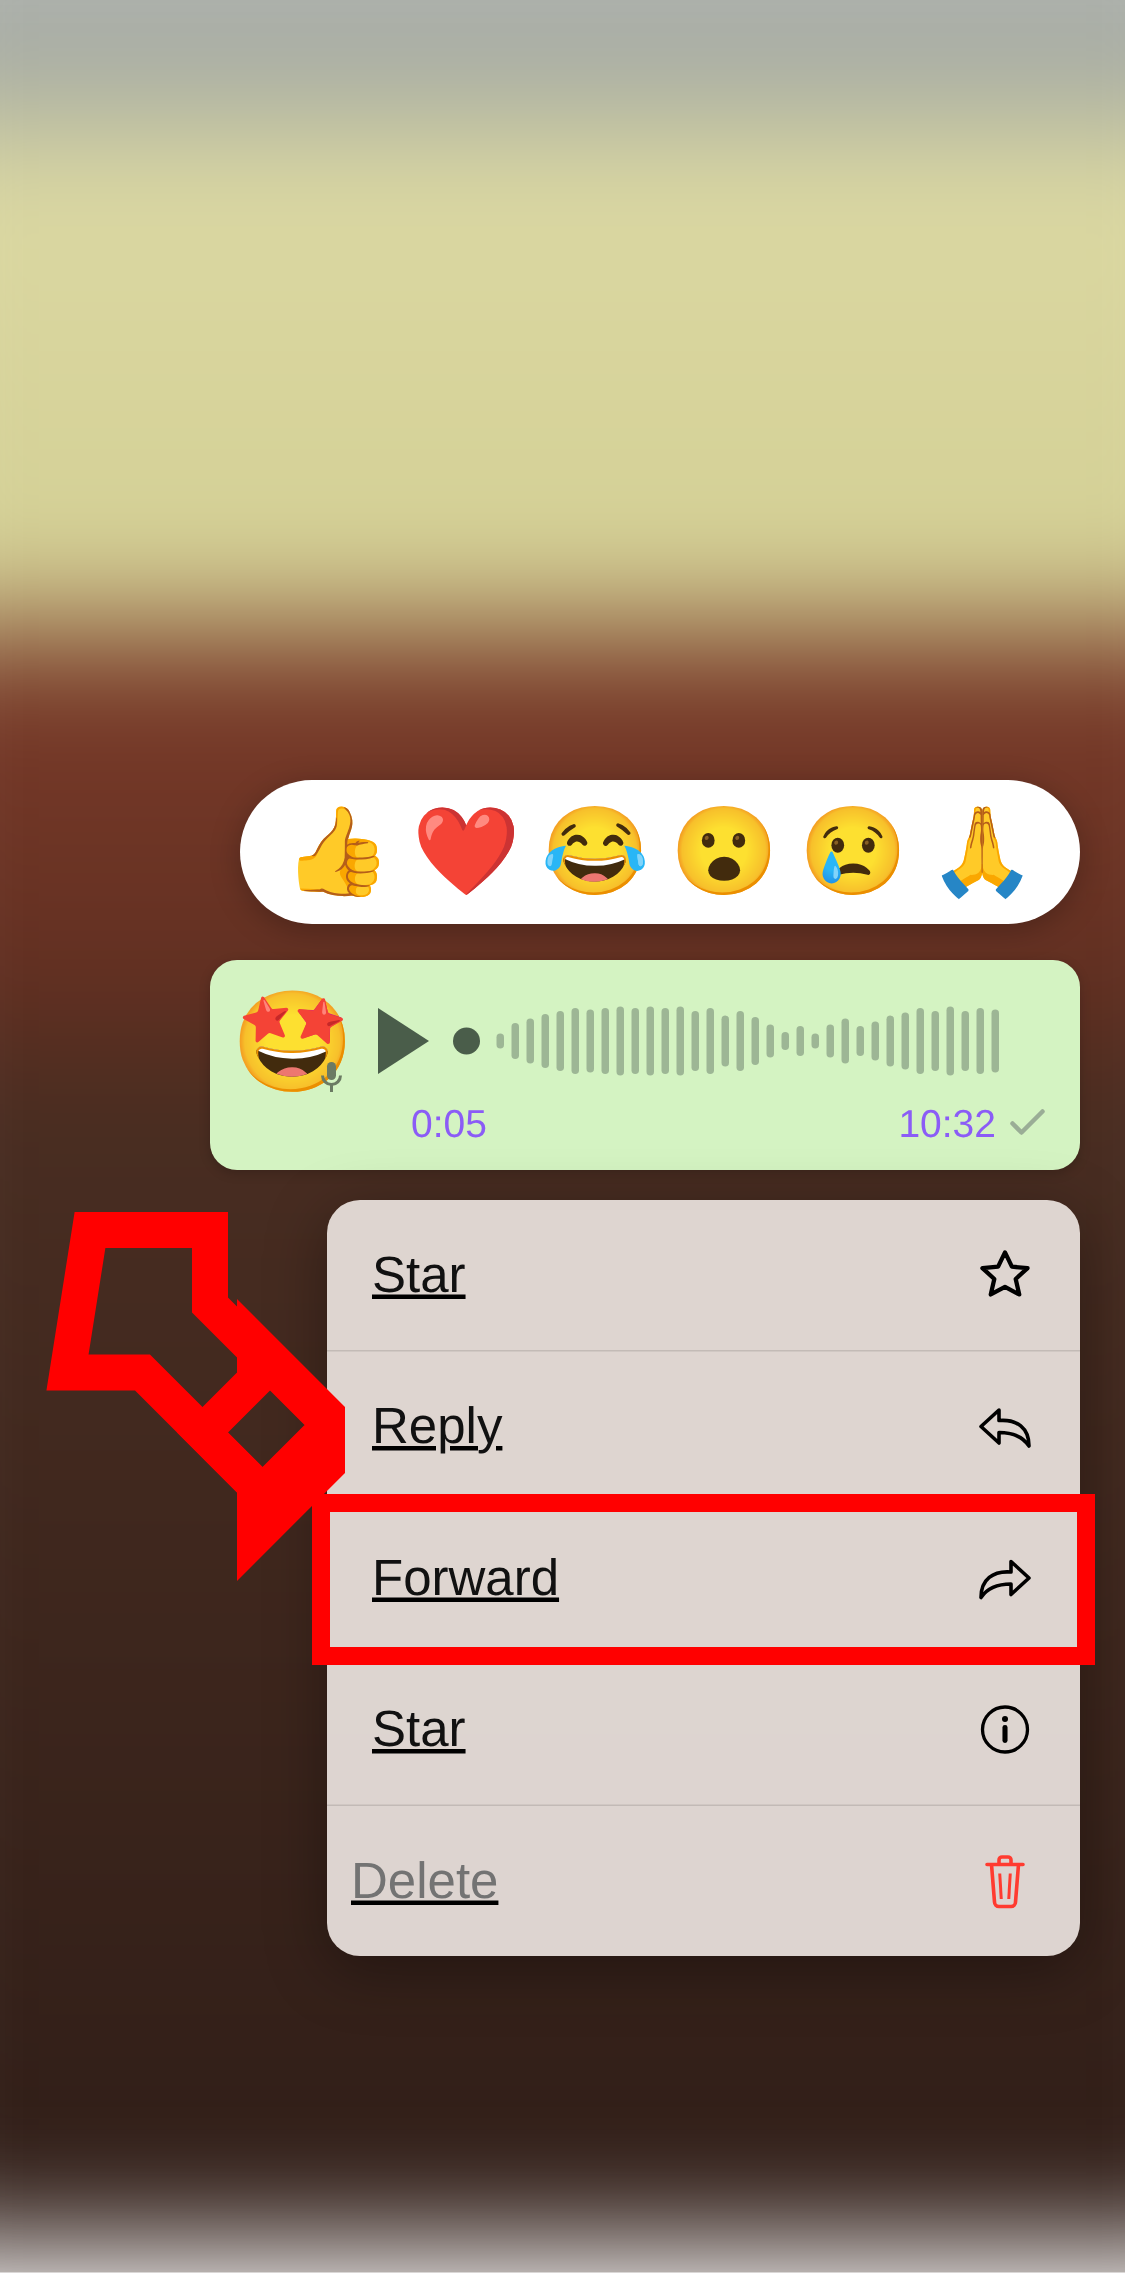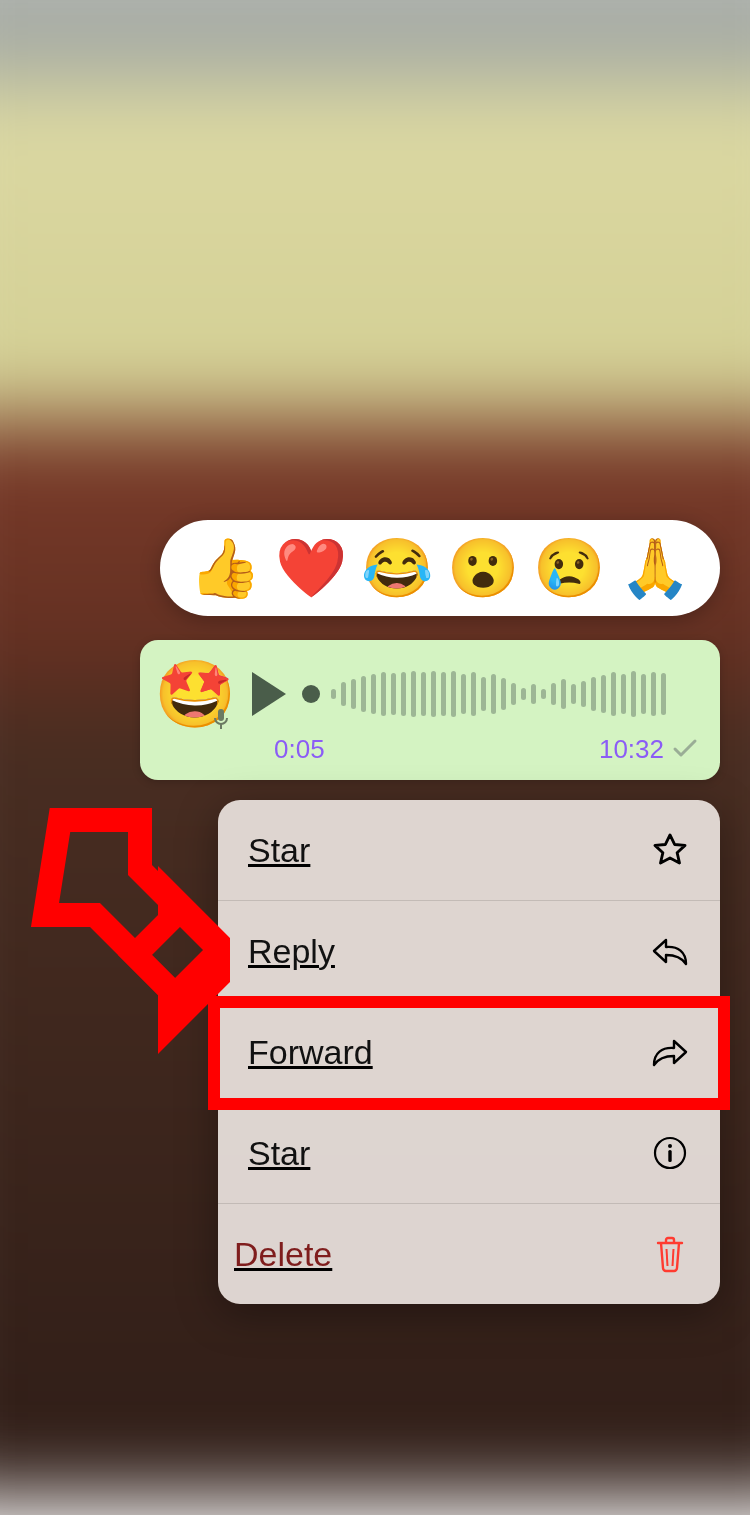--- a/index.html
+++ b/index.html
@@ -150,21 +150,21 @@
     justify-content: space-between;
     padding: 0 30px;
     height: 100px;
     font-size: 34px;
     border-bottom: 1px solid rgba(0,0,0,0.12);
     cursor: pointer;
     position: relative;
     color: #111;
   }
   .menu-item:last-child { border-bottom: none; }
-  .menu-item.delete { color: #7f1d1d; padding-left: 16px; }
+  .menu-item.delete { color: #737373; padding-left: 16px; }
 
   .menu-icon {
     width: 40px;
     height: 40px;
     display: flex;
     align-items: center;
     justify-content: center;
     flex: 0 0 auto;
   }
   .menu-icon svg { display: block; }

